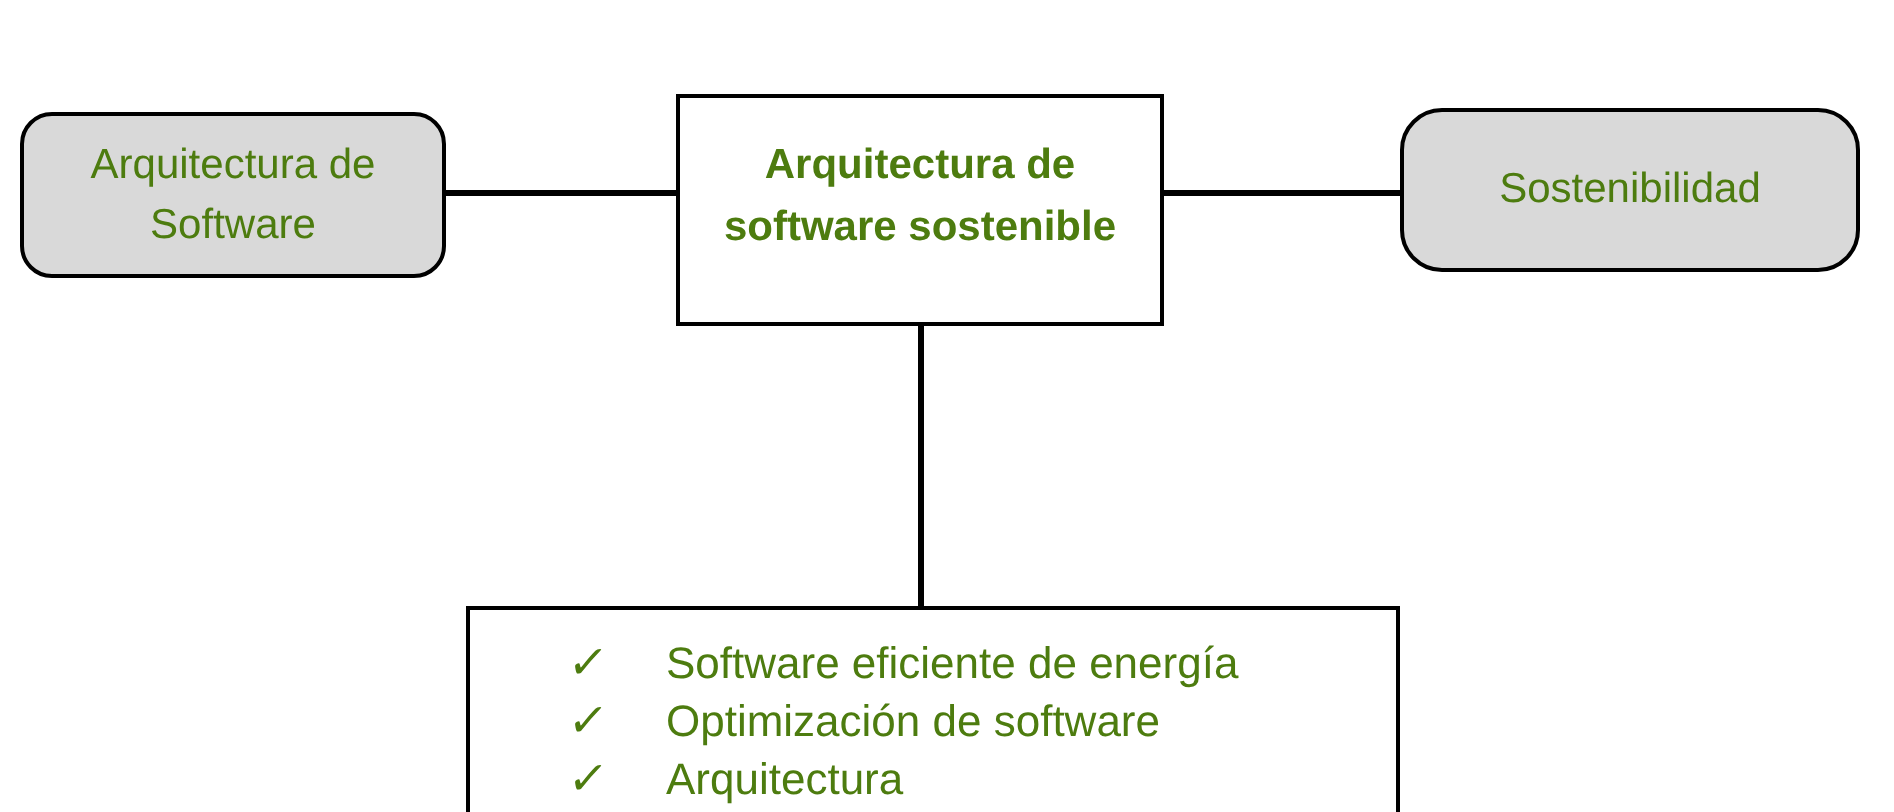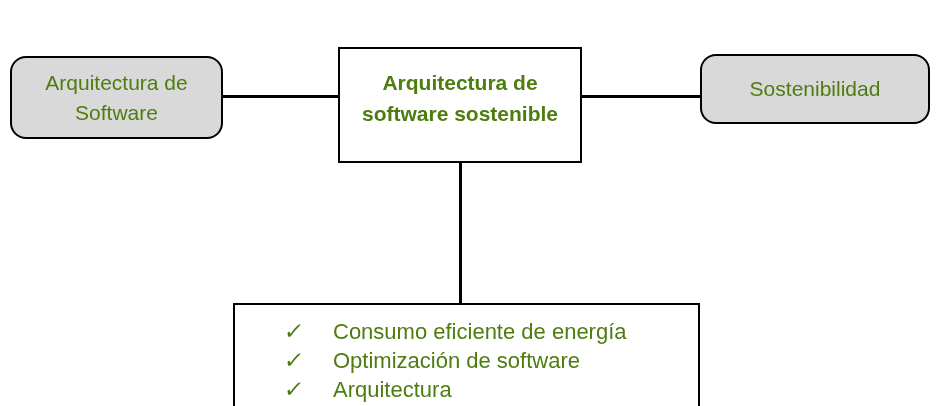--- a/index.html
+++ b/index.html
@@ -33,22 +33,23 @@
   #node-left {
     left: 10px; top: 25px; width: 213px; height: 83px;
     font-size: 21px; line-height: 1.4;
   }
   #node-center {
     left: 338px; top: 16px; width: 244px; height: 116px;
     font-weight: bold; font-size: 21px; line-height: 1.5;
     padding-bottom: 14px;
   }
   #node-right {
-    left: 700px; top: 23px; width: 230px; height: 70px;
+    left: 700px; top: 23px; width: 230px; height: 82px;
     font-size: 21px;
+    border-radius: 21px;
   }
   #node-list {
     left: 233px; top: 272px; width: 467px; height: 115px;
     flex-direction: column;
     align-items: stretch;
     justify-content: center;
   }
   .list-row {
     display: flex;
     align-items: center;
@@ -86,21 +87,21 @@
 software sostenible</span>
   </div>
 
   <div class="node rounded" id="node-right">
     <span class="label">Sostenibilidad</span>
   </div>
 
   <div class="node plain" id="node-list">
     <div class="list-row">
       <span class="check">✓</span>
-      <span class="item-label">Consumo eficiente de energía</span>
+      <span class="item-label">Software eficiente de energía</span>
     </div>
     <div class="list-row">
       <span class="check">✓</span>
       <span class="item-label">Optimización de software</span>
     </div>
     <div class="list-row">
       <span class="check">✓</span>
       <span class="item-label">Arquitectura</span>
     </div>
   </div>

